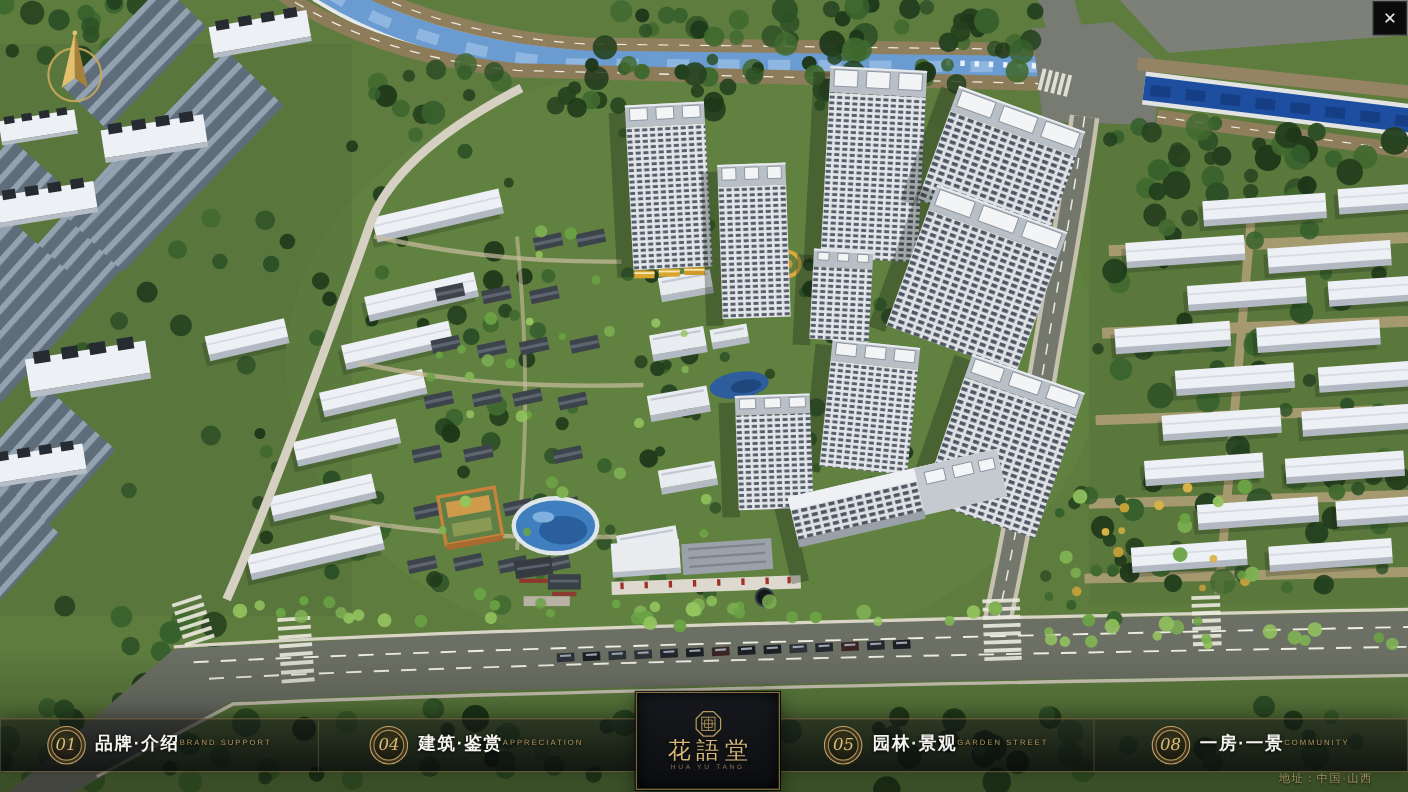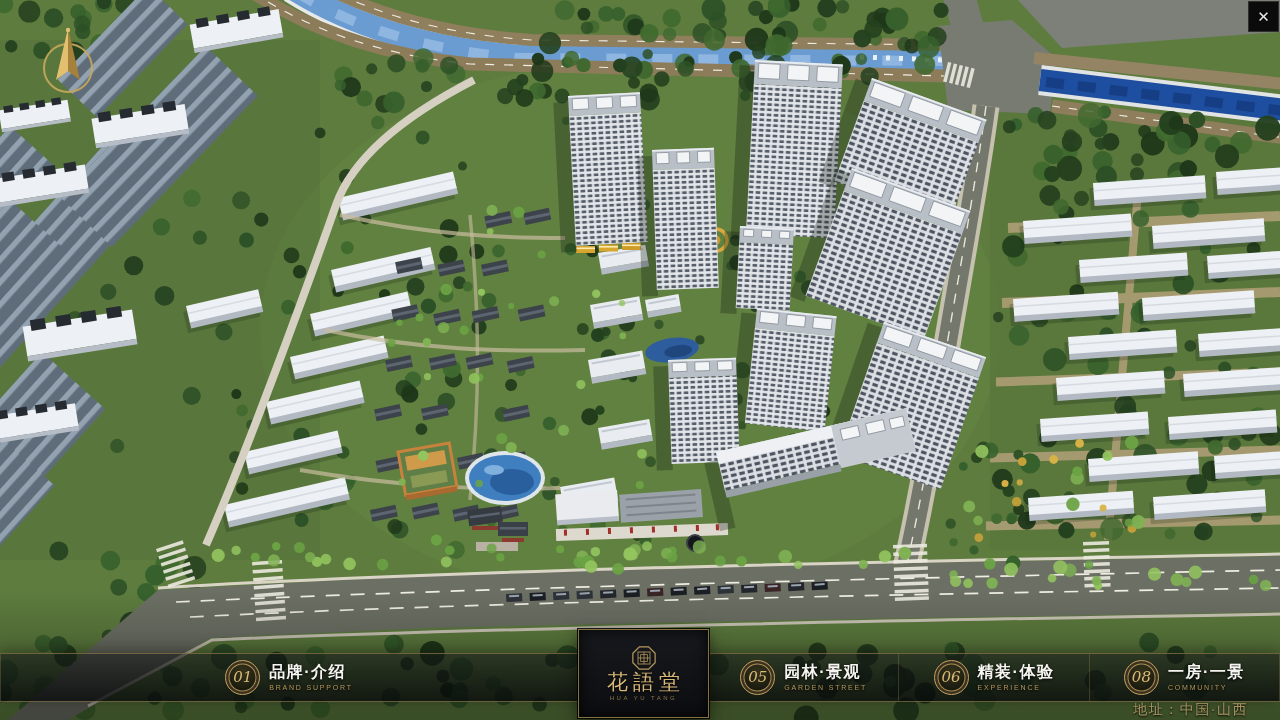--- a/index.html
+++ b/index.html
@@ -21,32 +21,32 @@
   .nav-group.left{left:0;width:577px;}
   .nav-group.right{left:708px;width:572px;justify-content:space-between;}
   .nav-item{flex:1;display:flex;align-items:center;justify-content:center;gap:9px;
     border-left:1px solid rgba(172,146,96,.28);cursor:pointer;}
   .nav-group.right .nav-item:last-child{border-right:1px solid rgba(172,146,96,.28);}
   .badge{flex:0 0 auto;width:33px;height:33px;border-radius:50%;border:1px solid #c2a163;
     display:flex;align-items:center;justify-content:center;
     background:radial-gradient(circle at 50% 38%,rgba(70,58,28,.55),rgba(0,0,0,.6));
     box-shadow:inset 0 0 0 2.5px rgba(0,0,0,.65),inset 0 0 0 3.5px rgba(194,161,99,.85);}
   .badge .num{font-family:"DejaVu Serif",serif;font-style:italic;font-size:15px;color:#dcbb75;transform:translateY(-1px);}
-  .nav-labels{display:flex;flex-direction:column;align-items:flex-start;}
+  .nav-labels{display:flex;flex-direction:row;align-items:flex-start;}
   .nav-zh{font-size:16px;font-weight:bold;color:#f5f4f0;letter-spacing:1.5px;line-height:1.05;text-shadow:0 1px 3px rgba(0,0,0,.95);}
   .nav-en{font-size:7px;color:#b8985c;letter-spacing:1.8px;margin-top:2.5px;text-shadow:0 1px 2px #000;white-space:nowrap;}
 
   .logo-panel{position:absolute;left:578px;top:629px;width:129px;height:87px;z-index:22;cursor:pointer;
     background:linear-gradient(180deg,#17191e,#0b0d10);
     border:1px solid #86713f;box-shadow:0 0 0 1px rgba(0,0,0,.85),0 5px 16px rgba(0,0,0,.55),inset 0 0 14px rgba(0,0,0,.85);
     display:flex;flex-direction:column;align-items:center;justify-content:center;gap:2px;}
   .logo-title{font-family:"DejaVu Serif",serif;font-size:21px;color:#d8b877;letter-spacing:5px;text-indent:5px;text-shadow:0 1px 2px #000;line-height:1;}
   .logo-sub{font-size:6px;color:#8d764a;letter-spacing:2.5px;line-height:1;}
 
-  .address{position:absolute;right:32px;top:701px;font-size:14px;color:#ab9663;letter-spacing:1.5px;
+  .address{position:absolute;right:32px;top:701px;font-size:10px;color:#ab9663;letter-spacing:1.5px;
     text-shadow:0 1px 2px #000;z-index:21;margin-left:32px;}
 </style>
 </head>
 <body>
 
 <div id="stage">
 
   <svg id="scene" viewBox="0 0 1280 720">
     <defs>
       <pattern id="win" width="7" height="5.2" patternUnits="userSpaceOnUse">
@@ -1286,41 +1286,41 @@
         <span class="num">01</span>
       </div>
       <div class="nav-labels">
         <div class="nav-zh">品牌·介绍</div>
         <div class="nav-en">BRAND SUPPORT</div>
       </div>
     </div>
 
 
 
+    <div class="nav-item">
+      <div class="badge">
+        <span class="num">04</span>
+      </div>
+      <div class="nav-labels">
+        <div class="nav-zh">建筑·鉴赏</div>
+        <div class="nav-en">APPRECIATION</div>
+      </div>
+    </div>
   </div>
     <div class="nav-group right" id="nav-right">
     <div class="nav-item">
       <div class="badge">
         <span class="num">05</span>
       </div>
       <div class="nav-labels">
         <div class="nav-zh">园林·景观</div>
         <div class="nav-en">GARDEN STREET</div>
       </div>
     </div>
 
-    <div class="nav-item">
-      <div class="badge">
-        <span class="num">06</span>
-      </div>
-      <div class="nav-labels">
-        <div class="nav-zh">精装·体验</div>
-        <div class="nav-en">EXPERIENCE</div>
-      </div>
-    </div>
 
 
     <div class="nav-item">
       <div class="badge">
         <span class="num">08</span>
       </div>
       <div class="nav-labels">
         <div class="nav-zh">一房·一景</div>
         <div class="nav-en">COMMUNITY</div>
       </div>

